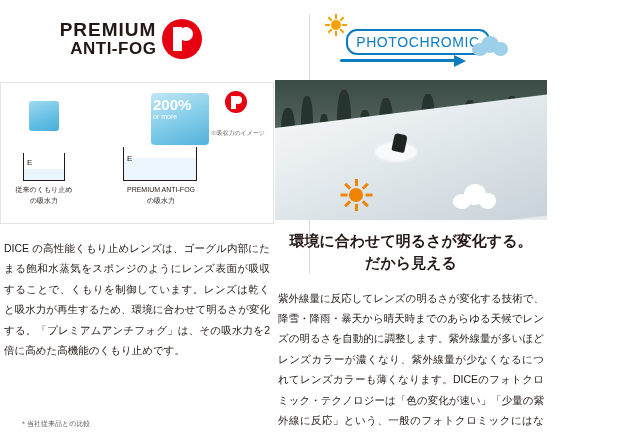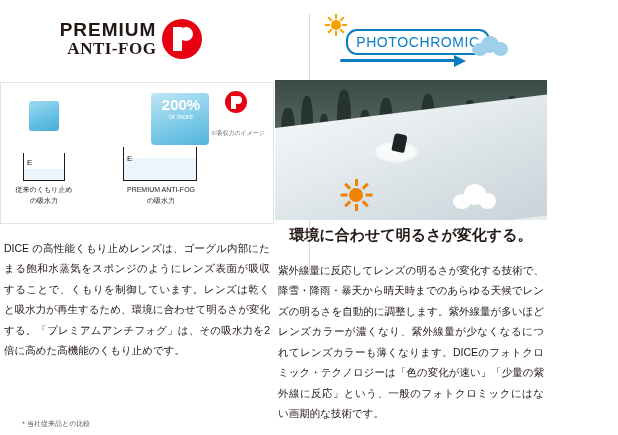--- a/index.html
+++ b/index.html
@@ -60,21 +60,21 @@
     font-weight: bold;
     letter-spacing: 1px;
     color: #231815;
     font-family: "Liberation Sans", sans-serif;
   }
   .logo-antifog {
     font-size: 17px;
     font-weight: bold;
     letter-spacing: 0.5px;
     color: #231815;
-    font-family: Liberation Serif, serif;
+    font-family: Liberation Sans, sans-serif;
   }
   .logo-mark {
     width: 40px;
     height: 40px;
     border-radius: 50%;
     background: #e60012;
     position: relative;
   }
   .logo-mark::before {
     content: "";
@@ -121,21 +121,21 @@
     width: 58px;
     height: 52px;
     background: linear-gradient(160deg, #bfe6f5 0%, #7fcbe8 55%, #52b2da 100%);
     border-radius: 4px;
   }
   .illus .pct {
     position: absolute;
     left: 152px;
     top: 14px;
     width: 56px;
-    text-align: center;
+    text-align: left;
     color: #ffffff;
     font-weight: bold;
     line-height: 1.05;
   }
   .illus .pct .big {
     font-size: 15px;
     display: block;
   }
   .illus .pct .small {
     font-size: 7px;
@@ -430,21 +430,21 @@
   
   .heading {
     margin: 18px auto 0;
     width: 268px;
     text-align: center;
     font-size: 15px;
     font-weight: bold;
     line-height: 1.45;
     color: #231815;
   }
-  .heading.two-line { margin-top: 4px; }
+  .heading.two-line { margin-top: 10px; }
   .body-text {
     margin: 14px auto 0;
     width: 266px;
     font-size: 10.5px;
     line-height: 1.95;
     text-align: justify;
     color: #231815;
   }
   .footnote {
     position: absolute;
@@ -569,17 +569,18 @@
       </div>
       <div class="ico-cloud">
         <div class="c c1"></div>
           <div class="c c2"></div>
           <div class="c c3"></div>
       </div>
     </div>
 
     <div class="heading two-line">
       <div>環境に合わせて明るさが変化する。</div>
+      <div>だから見える</div>
     </div>
     <div class="body-text">紫外線量に反応してレンズの明るさが変化する技術で、降雪・降雨・暴天から晴天時までのあらゆる天候でレンズの明るさを自動的に調整します。紫外線量が多いほどレンズカラーが濃くなり、紫外線量が少なくなるにつれてレンズカラーも薄くなります。DICEのフォトクロミック・テクノロジーは「色の変化が速い」「少量の紫外線に反応」という、一般のフォトクロミックにはない画期的な技術です。</div>
   </div>
 
 </div>
 
 </body></html>

